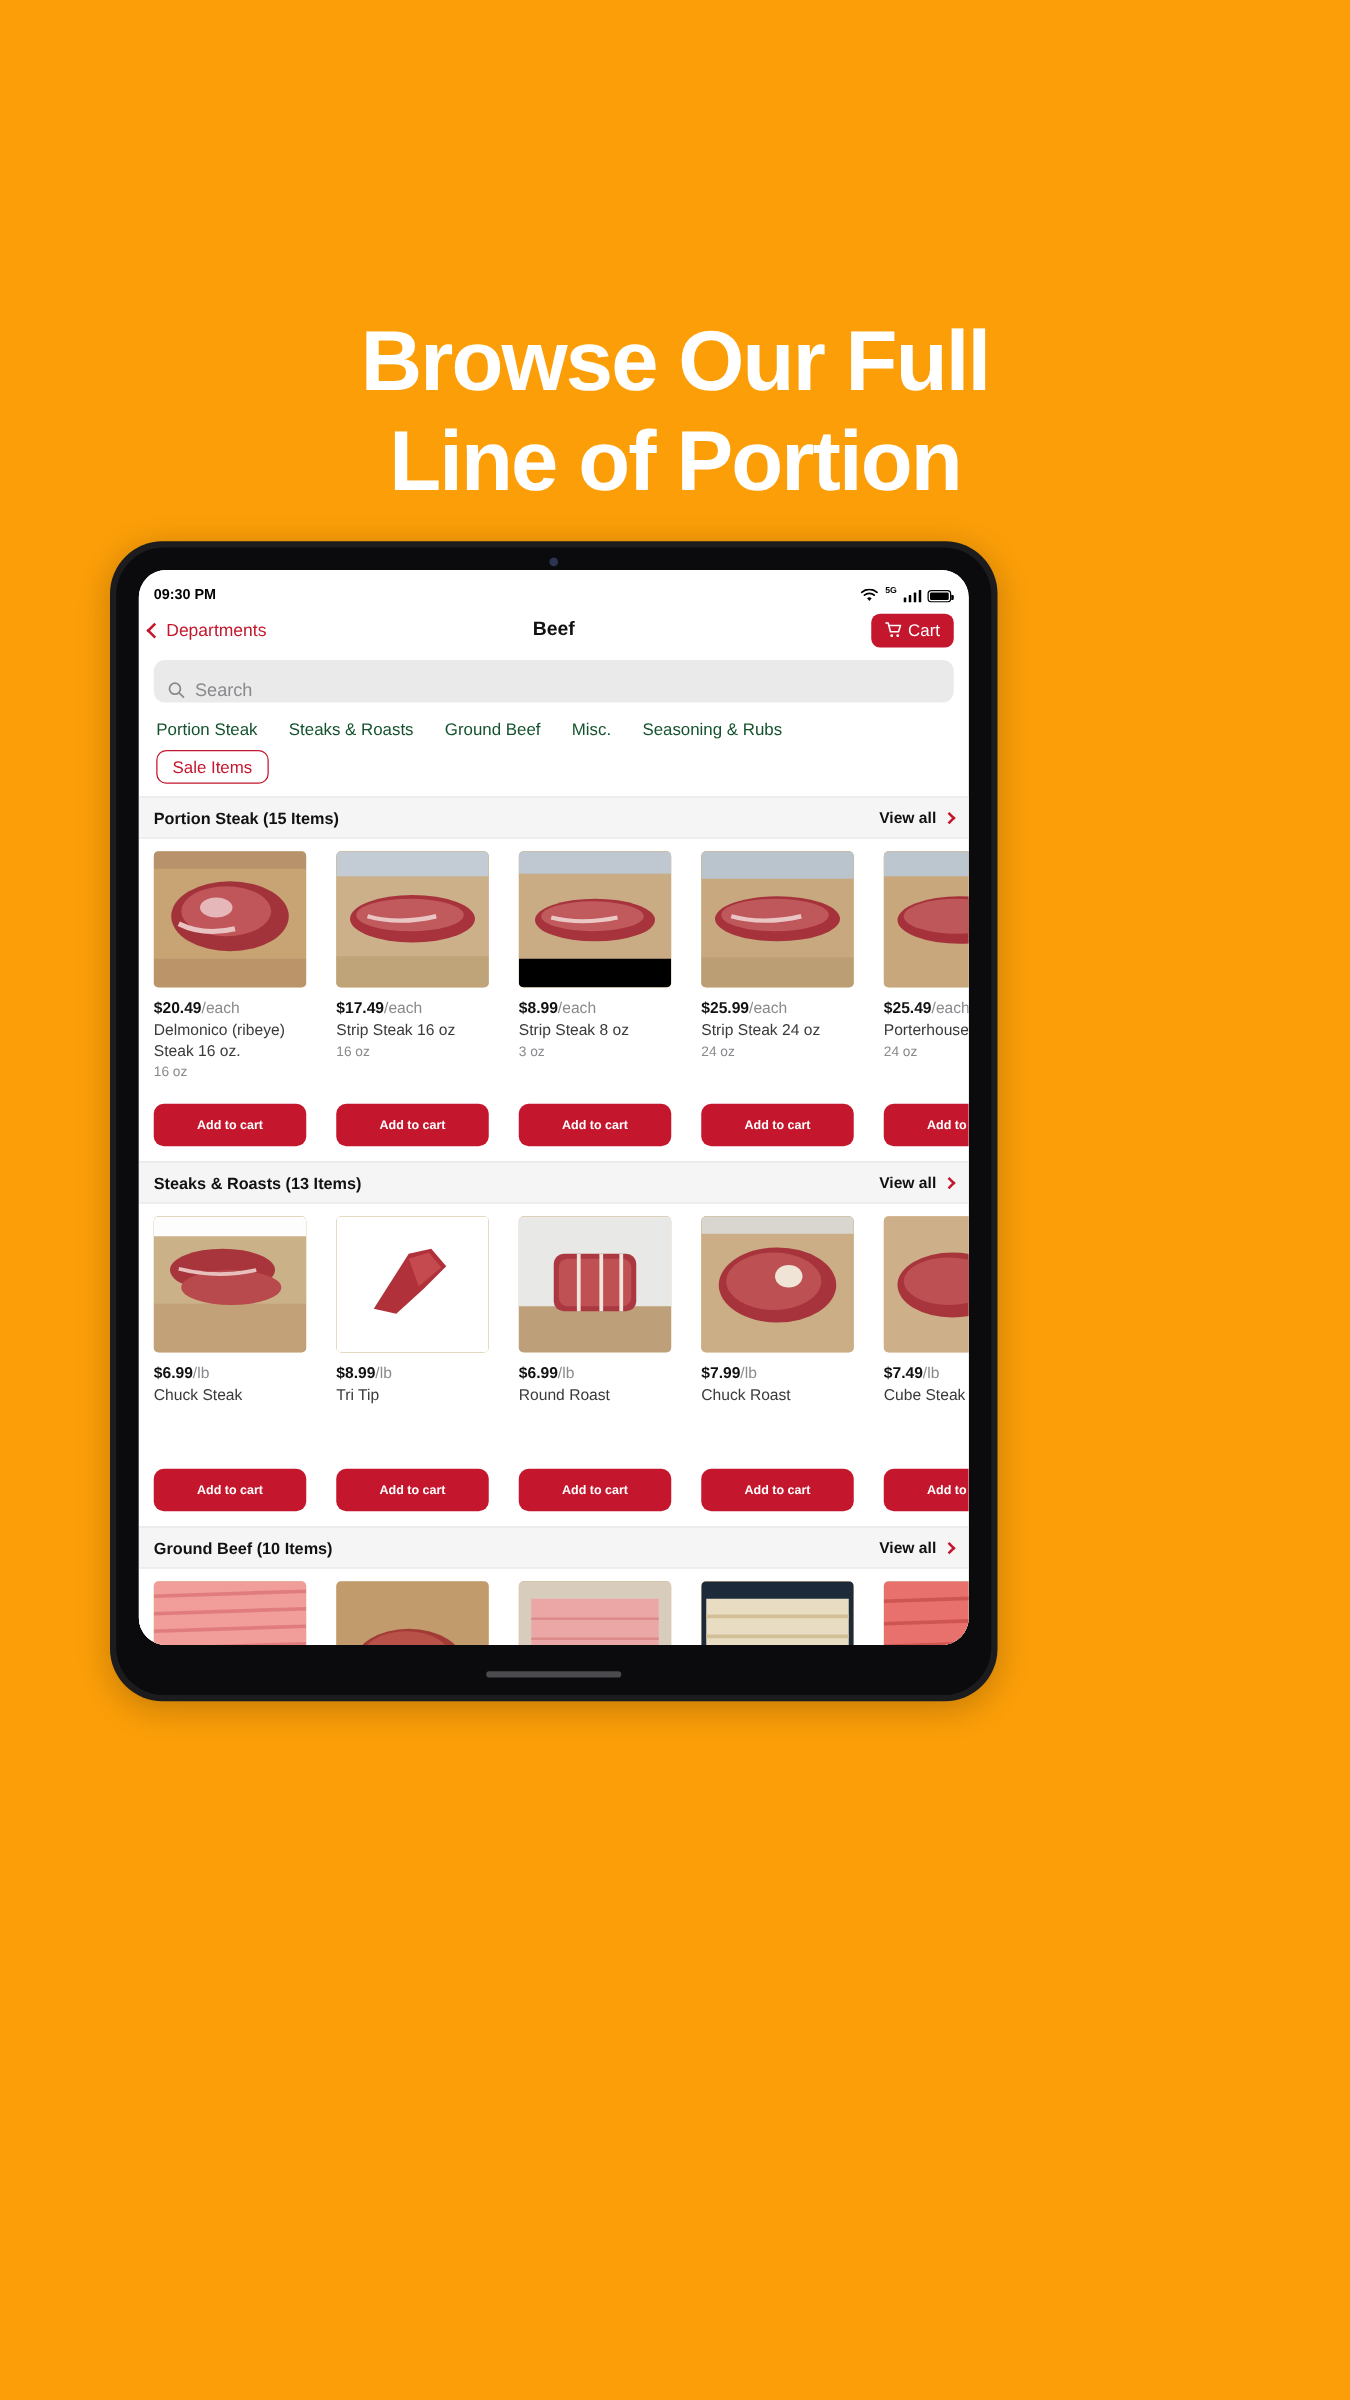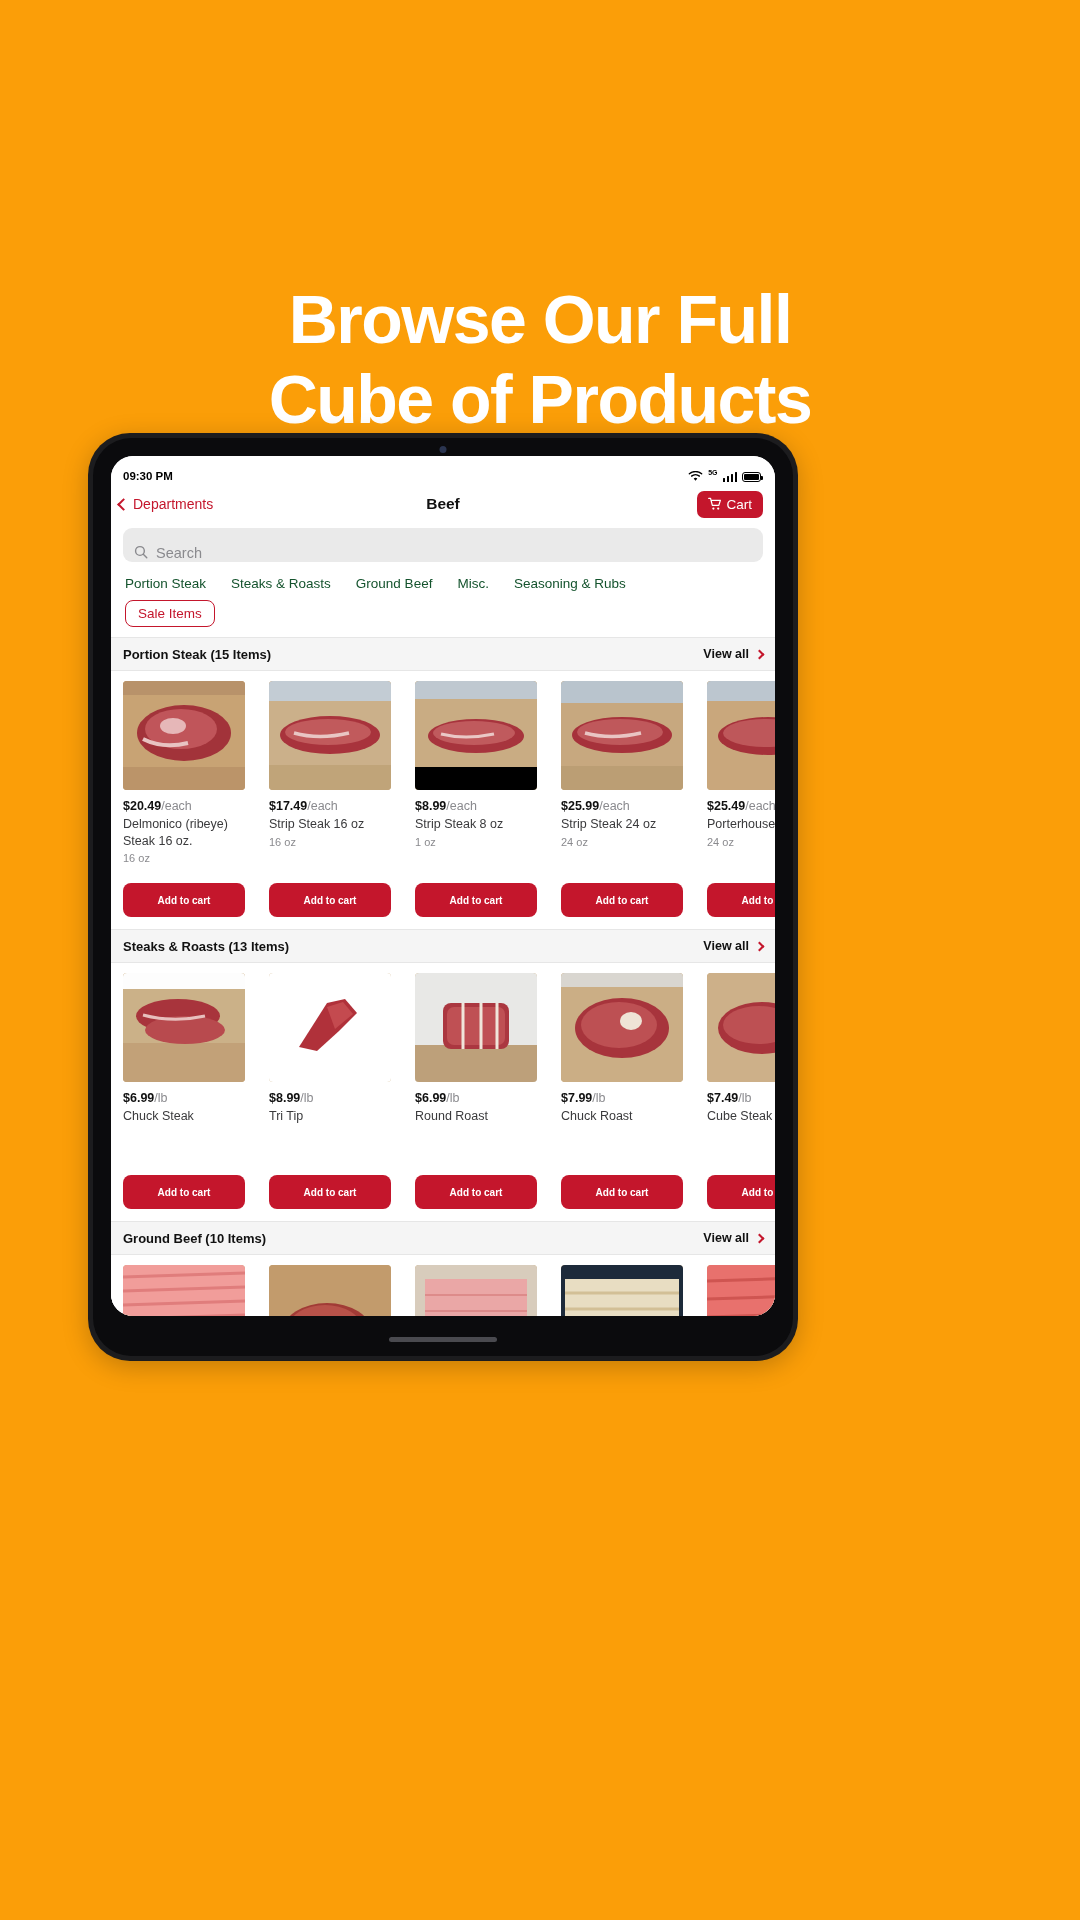--- a/index.html
+++ b/index.html
@@ -13,21 +13,20 @@
   
   .headline {
     position: absolute;
     top: 250px; left: 0; right: 0;
     text-align: center;
     color: #FFFFFF;
     font-size: 68px;
     font-weight: 800;
     line-height: 1.17;
     letter-spacing: -1.5px;
-    margin-top: 30px;
   }
   .headline .l2 { display: block; }
 
   
   .device {
     position: absolute;
     left: 88px; top: 433px;
     width: 710px; height: 928px;
     background: #1c1c1e;
     border-radius: 42px;
@@ -229,21 +228,21 @@
     font-size: 10px;
     font-weight: 700;
   }
   .card-body { min-height: 74px; }
 </style>
 </head>
 <body>
 
 <div class="headline">
   <span>Browse Our Full</span>
-  <span class="l2">Cube of Products</span>
+  <span class="l2">Line of Portion</span>
 </div>
 
 <div class="device">
   <div class="device-inner">
     <div class="camera"></div>
     <div class="home-indicator"></div>
 
     <div class="screen">
 
       <div class="statusbar">
@@ -367,21 +366,21 @@
                 <ellipse cx="61" cy="55" rx="48" ry="17" fill="#a7343d"></ellipse>
                 <ellipse cx="59" cy="52" rx="41" ry="12" fill="#c05a5d"></ellipse>
                 <path d="M26 53q24 6 53 0" stroke="#eac8c6" stroke-width="3.2" fill="none"></path>
               </svg>
             </div>
             <div class="card-body">
               <div class="price">
                 <b>$8.99</b><span>/each</span>
               </div>
               <div class="pname">Strip Steak 8 oz</div>
-              <div class="psize">1 oz</div>
+              <div class="psize">3 oz</div>
             </div>
             <div class="addbtn">Add to cart</div>
           </div>
 
           <div class="card">
             <div class="thumb">
               <svg viewBox="0 0 122 109" preserveAspectRatio="none">
                 <rect width="122" height="109" fill="#c7a87f"></rect>
                 <rect y="0" width="122" height="22" fill="#b9c4cd"></rect>
                 <rect y="85" width="122" height="24" fill="#bb9e74"></rect>

